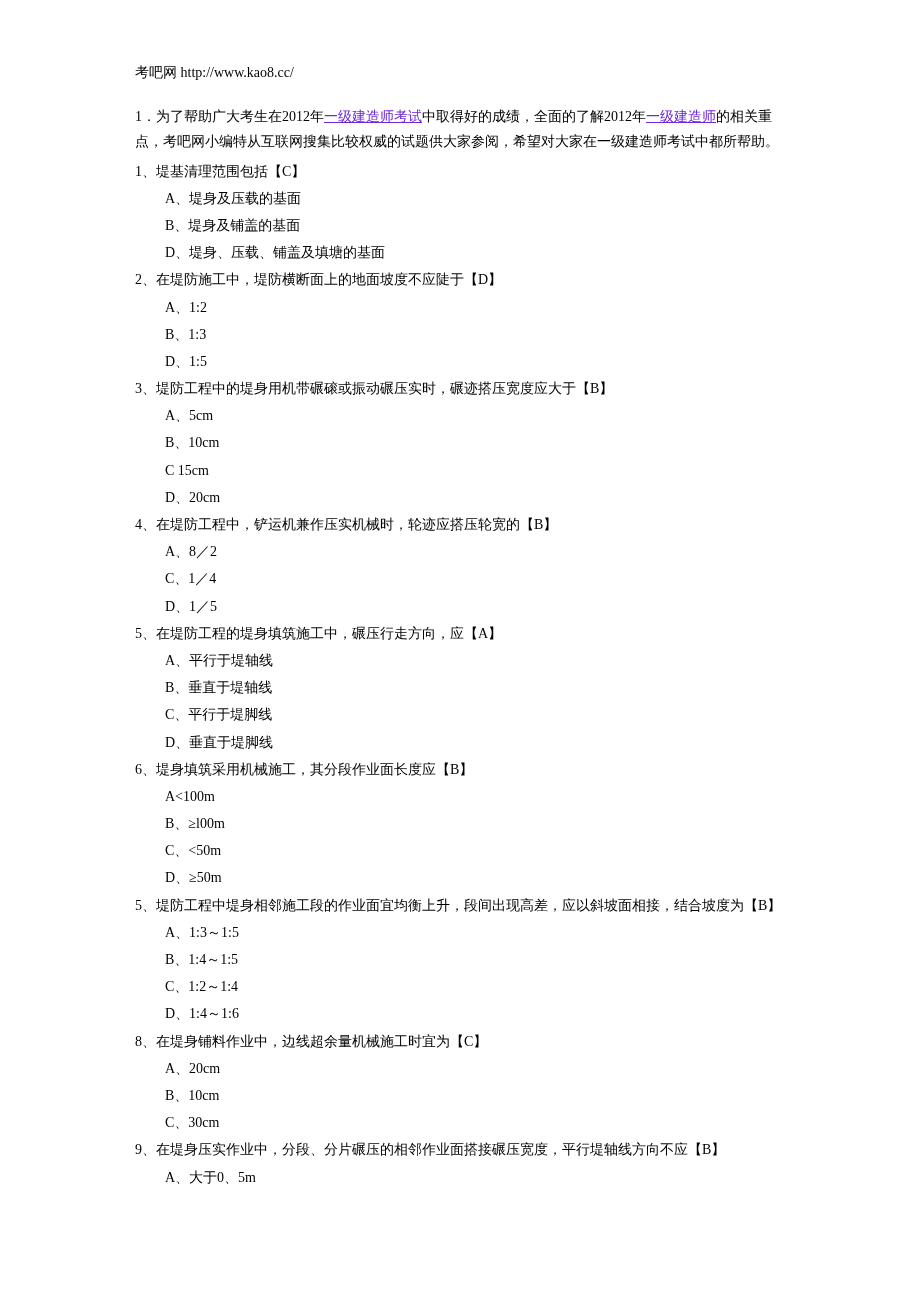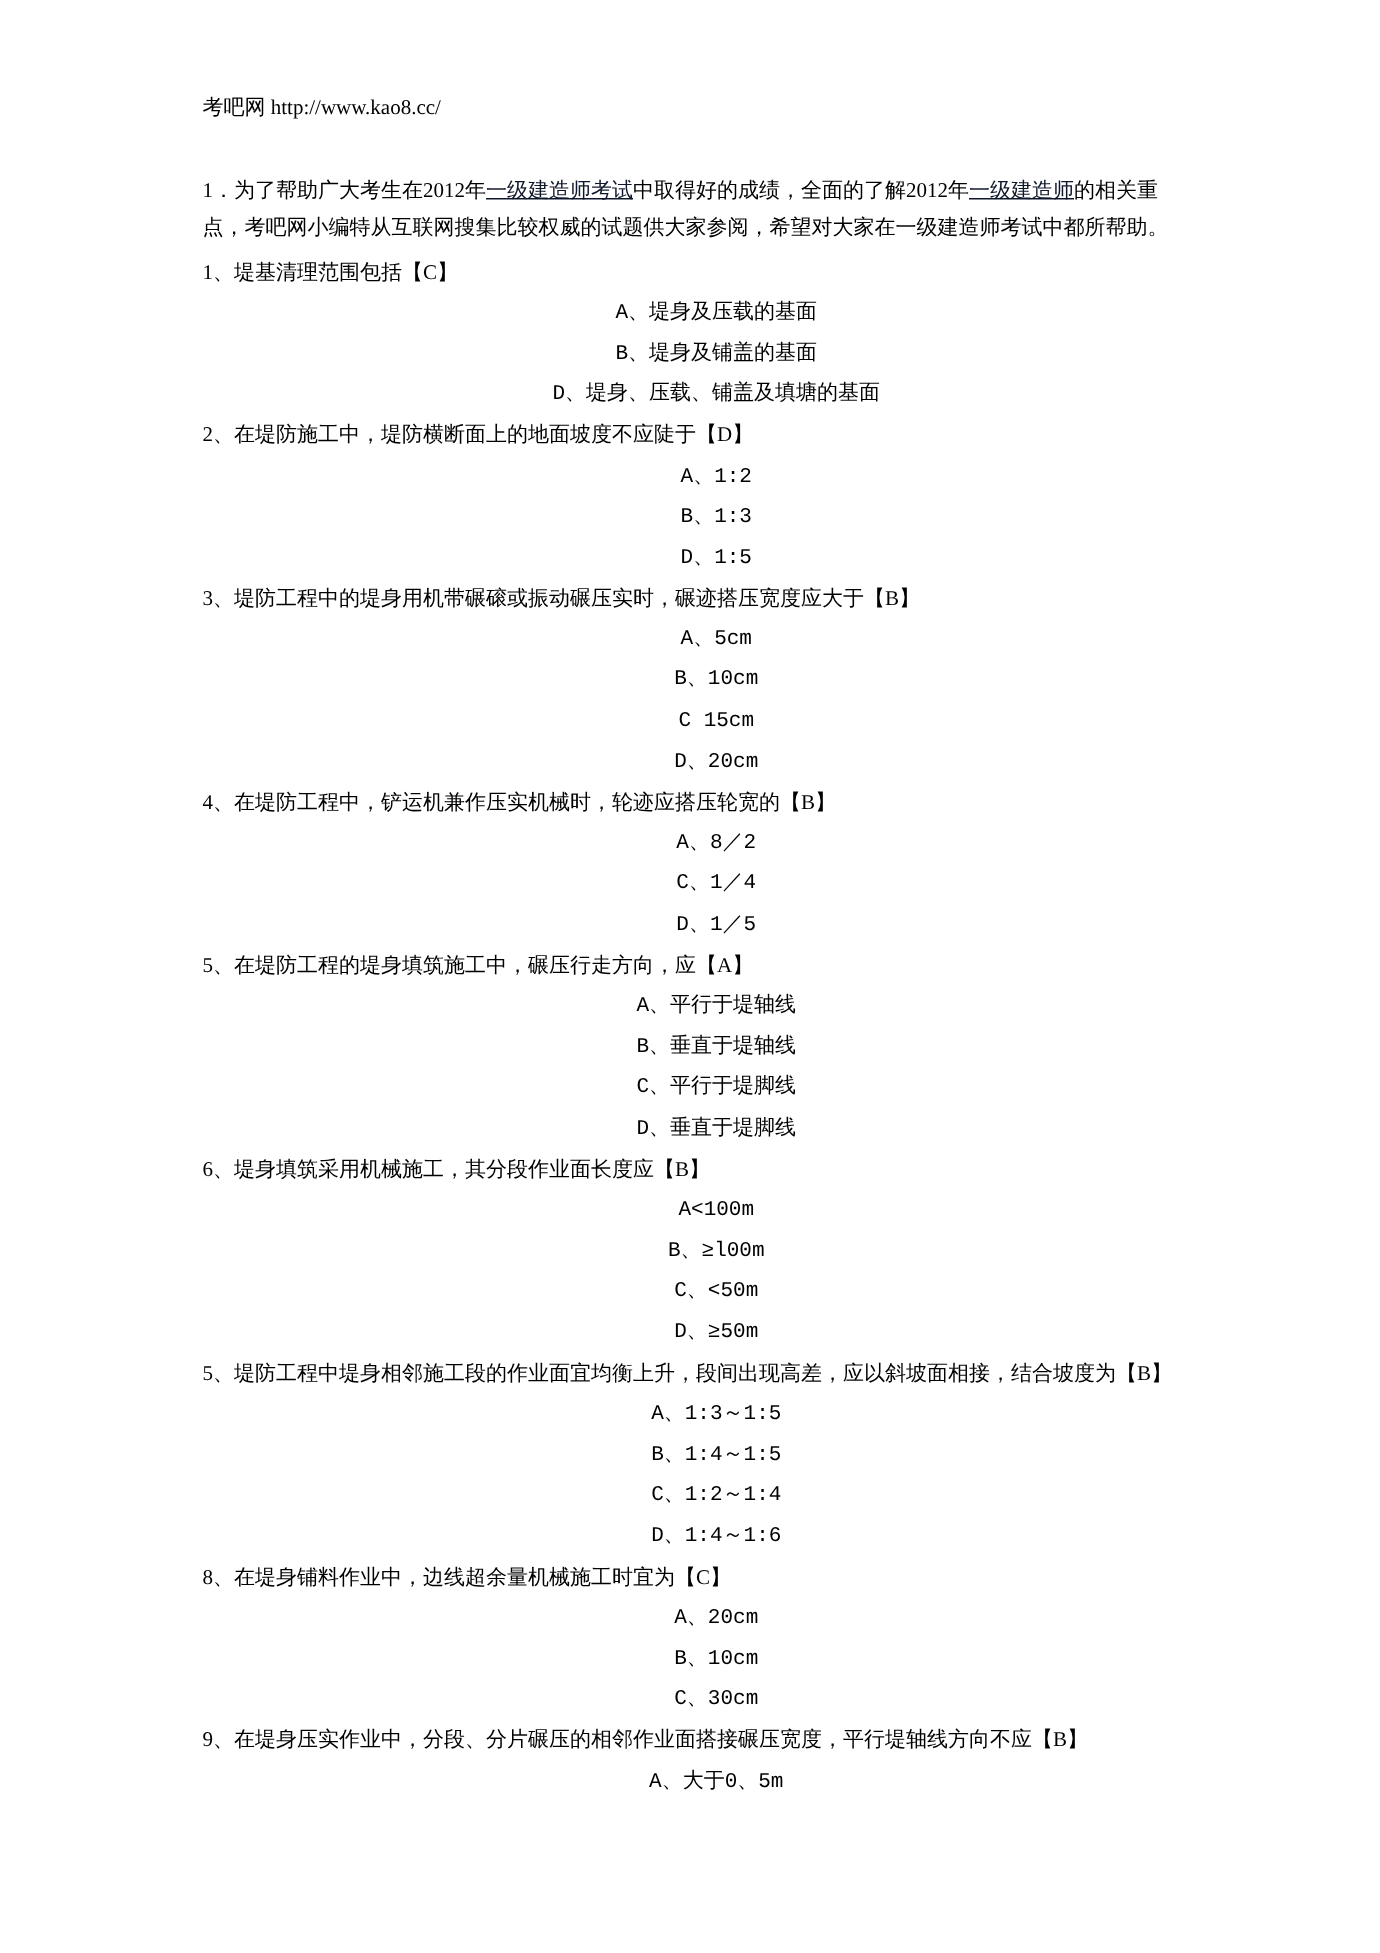--- a/index.html
+++ b/index.html
@@ -10,42 +10,41 @@
     body {
       background: #ffffff;
       font-family: "SimSun", "宋体", serif;
       font-size: 14px;
       color: #000000;
       line-height: 1.8;
       width: 920px;
       padding: 60px 130px 60px 135px;
     }
     .header-line {
-      margin-bottom: 30px;
+      margin-bottom: 19px;
       font-size: 14px;
     }
     .intro-para {
       margin-bottom: 4px;
     }
     .link {
-      color: #0f172a;
+      color: #6d28d9;
       text-decoration: underline;
       cursor: pointer;
     }
     .question-block {
       margin-bottom: 2px;
     }
     .question-text {
       margin-bottom: 2px;
     }
     .option {
       padding-left: 30px;
       margin-bottom: 2px;
-      font-family: Liberation Mono, monospace;
-      text-align: center;
+      font-family: Liberation Serif, serif;
     }
   </style>
 </head>
 <body>
 
 <div class="header-line">
   <span>考吧网 http://www.kao8.cc/</span>
 </div>
 
 <div class="intro-para">

